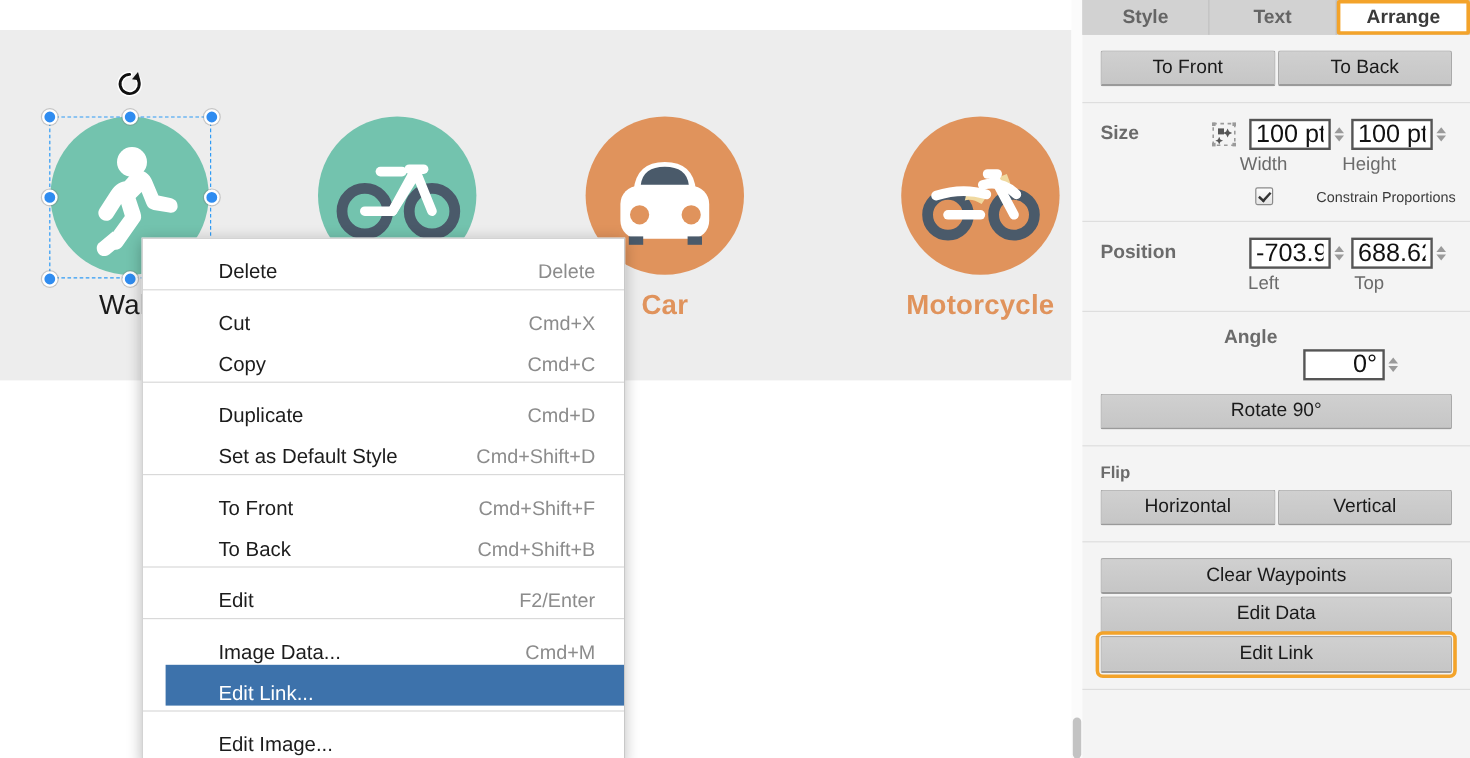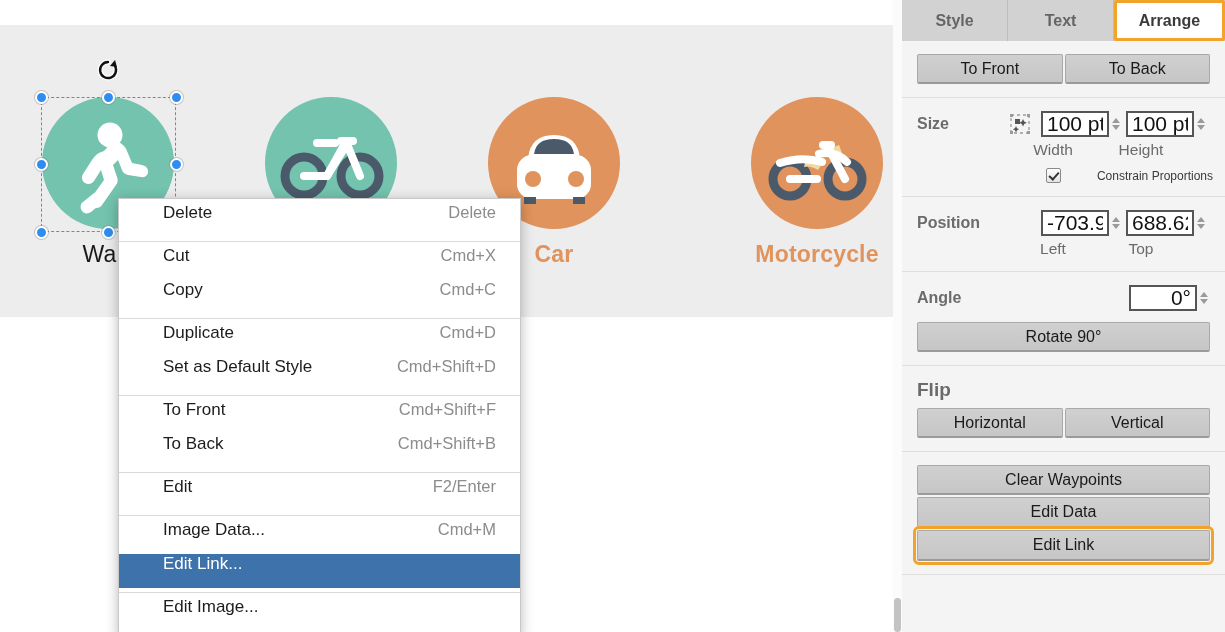--- a/index.html
+++ b/index.html
@@ -86,28 +86,29 @@
     width: 403px;
     background: #ffffff;
     border: 1px solid #c8c8c8;
     box-shadow: 0 3px 12px rgba(0,0,0,0.28);
     padding: 4px 0 4px 0;
     box-sizing: border-box;
     z-index: 30;
   }
   .ctx-item {
     display: flex;
-    align-items: flex-start;
+    align-items: flex-end;
     justify-content: space-between;
     height: 34px;
     padding: 0 24px 0 44px;
     box-sizing: border-box;
     font-size: 17px;
     color: #1c1c1c;
     white-space: nowrap;
+    margin-left: 19px;
   }
   .ctx-item .accel {
     color: #8c8c8c;
     font-size: 16.5px;
   }
   .ctx-item.selected {
     background: #3d72ab;
     color: #ffffff;
   }
   .ctx-item.selected .accel { color: #ffffff; }
@@ -134,21 +135,21 @@
   .panel-scroll-thumb {
     position: absolute;
     left: 894px; top: 598px;
     width: 7px; height: 34px;
     border-radius: 4px;
     background: #c3c3c3;
   }
 
   .tabs {
     display: flex;
-    height: 41px;
+    height: 29px;
     background: #d2d2d2;
   }
   .tab {
     flex: 1;
     display: flex;
     align-items: center;
     justify-content: center;
     font-size: 16px;
     font-weight: bold;
     color: #656565;
@@ -279,21 +280,21 @@
     position: absolute;
     left: 4px; top: 1px;
     width: 4px; height: 8px;
     border: solid #333333;
     border-width: 0 2px 2px 0;
     transform: rotate(42deg);
   }
   .check-label { font-size: 12px; color: #3a3a3a; margin-left: 29px; }
 
   .group-title {
-    font-size: 19px;
+    font-size: 14px;
     font-weight: bold;
     color: #6b6b6b;
     padding: 0 0 7px 15px;
   }
 </style>
 </head>
 <body>
 
 <div id="app">
 
@@ -513,21 +514,21 @@
         </div>
       </div>
       <div class="sublabels">
         <span class="sp"></span>
         <span class="s1">Left</span>
         <span class="s2">Top</span>
       </div>
     </div>
 
     <div class="section">
-      <div class="field-row" style="justify-content:flex-start;">
+      <div class="field-row" style="justify-content:flex-start;flex-direction:column;">
         <span class="field-label">Angle</span>
         <div class="spin-group" style="margin-left:120px;">
           <input class="num-input" type="text" value="0°" style="">
           <div class="stepper">
               <span class="up"></span>
               <span class="down"></span>
             </div>
         </div>
       </div>
       <div class="btn-row" style="margin-top:11px;">

